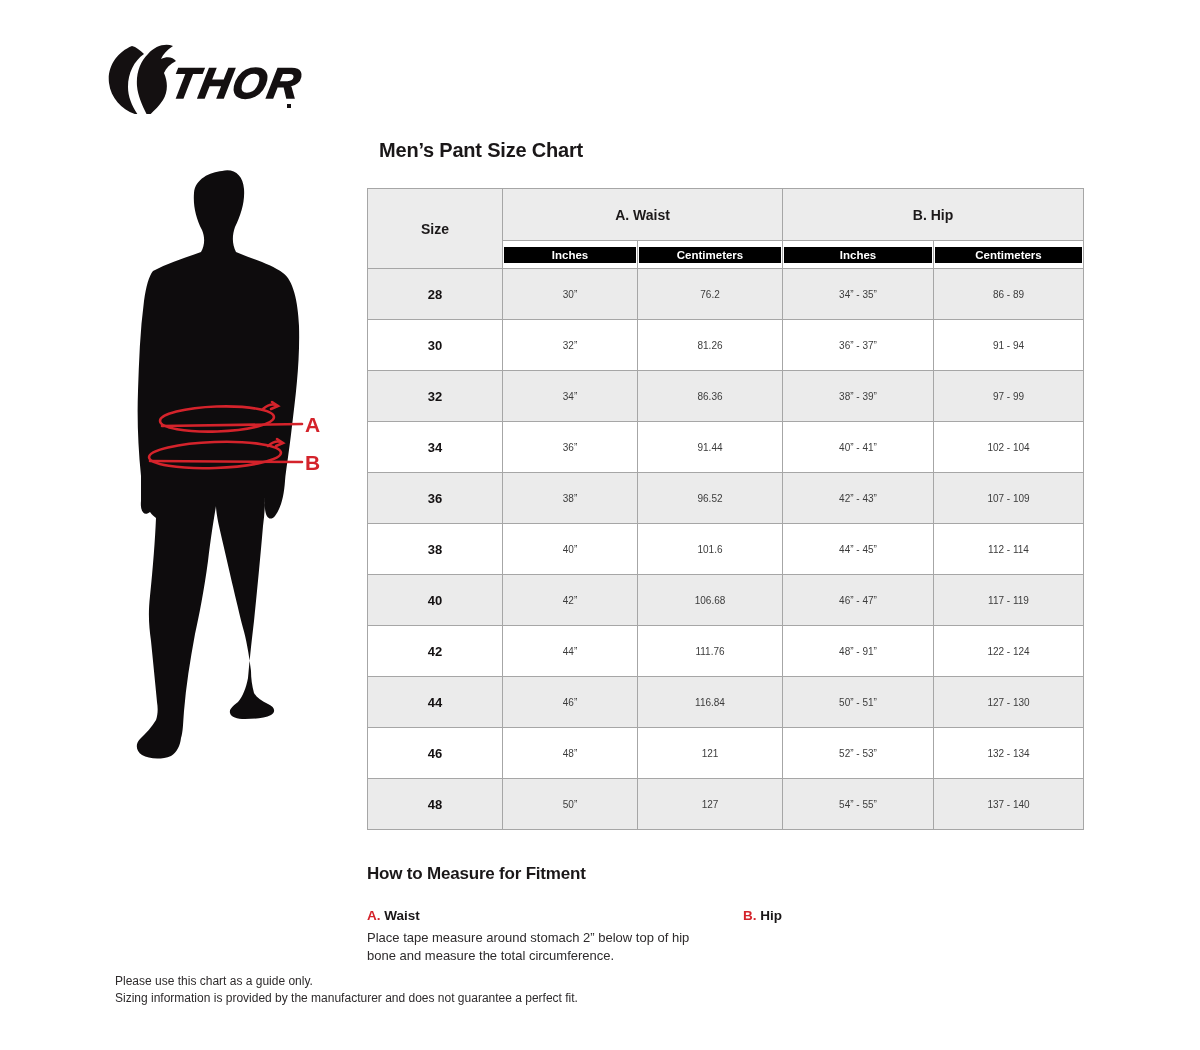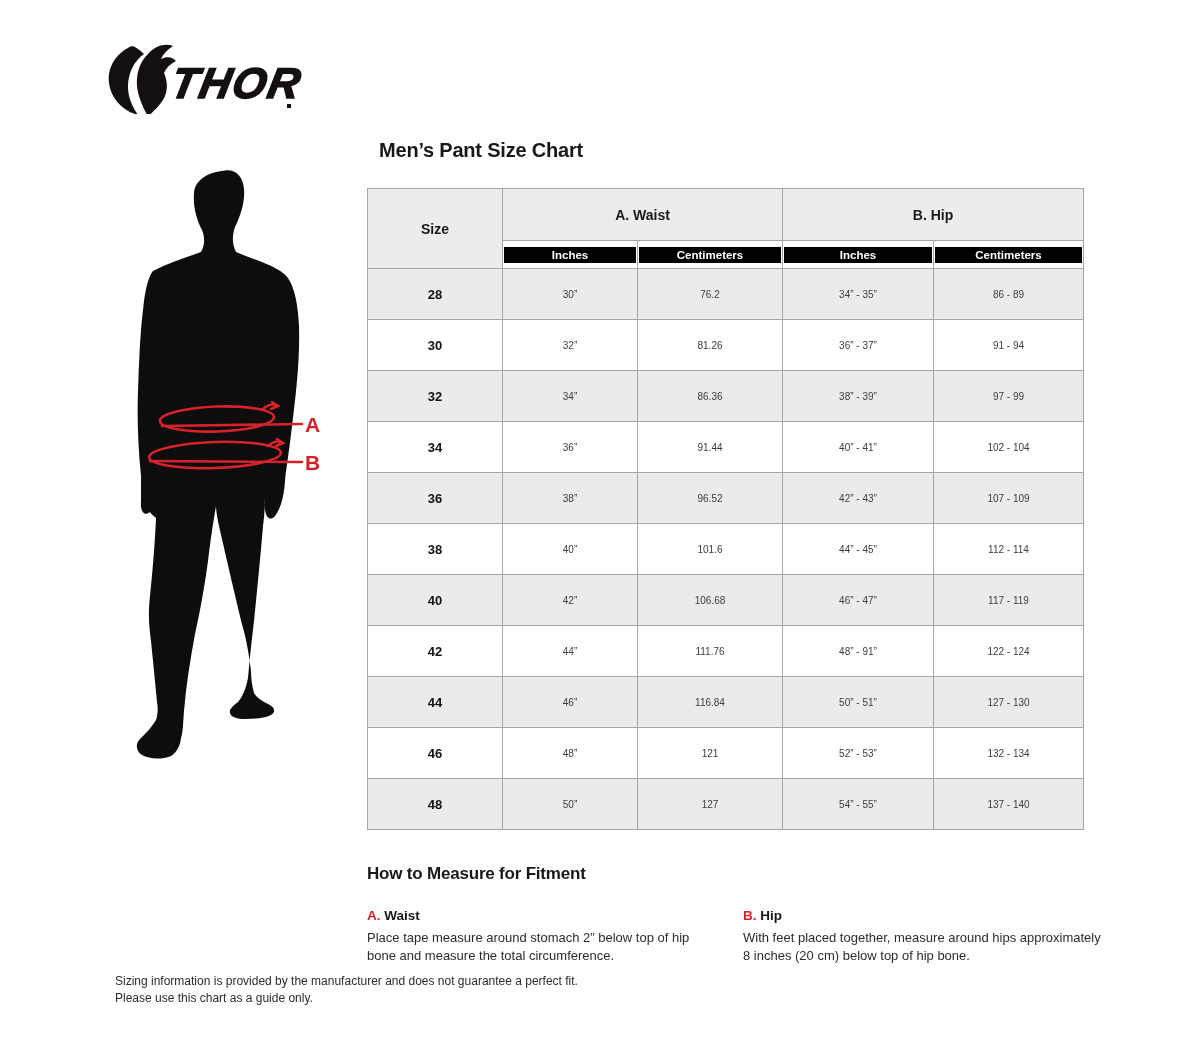--- a/index.html
+++ b/index.html
@@ -267,21 +267,20 @@
         <span class="letter">A.</span>
         <span>Waist</span>
       </h3>
       <p>Place tape measure around stomach 2” below top of hip bone and measure the total circumference.</p>
     </div>
     <div class="m-col col-b">
       <h3>
         <span class="letter">B.</span>
         <span>Hip</span>
       </h3>
-      <p>With feet placed together, measure around hips approximately 8 inches (20 cm) below top of hip bone.</p>
     </div>
   </div>
 </section>
 
 <footer class="disclaimer">
+  <p>Please use this chart as a guide only.</p>
   <p>Sizing information is provided by the manufacturer and does not guarantee a perfect fit.</p>
-  <p>Please use this chart as a guide only.</p>
 </footer>
 
 </body></html>

